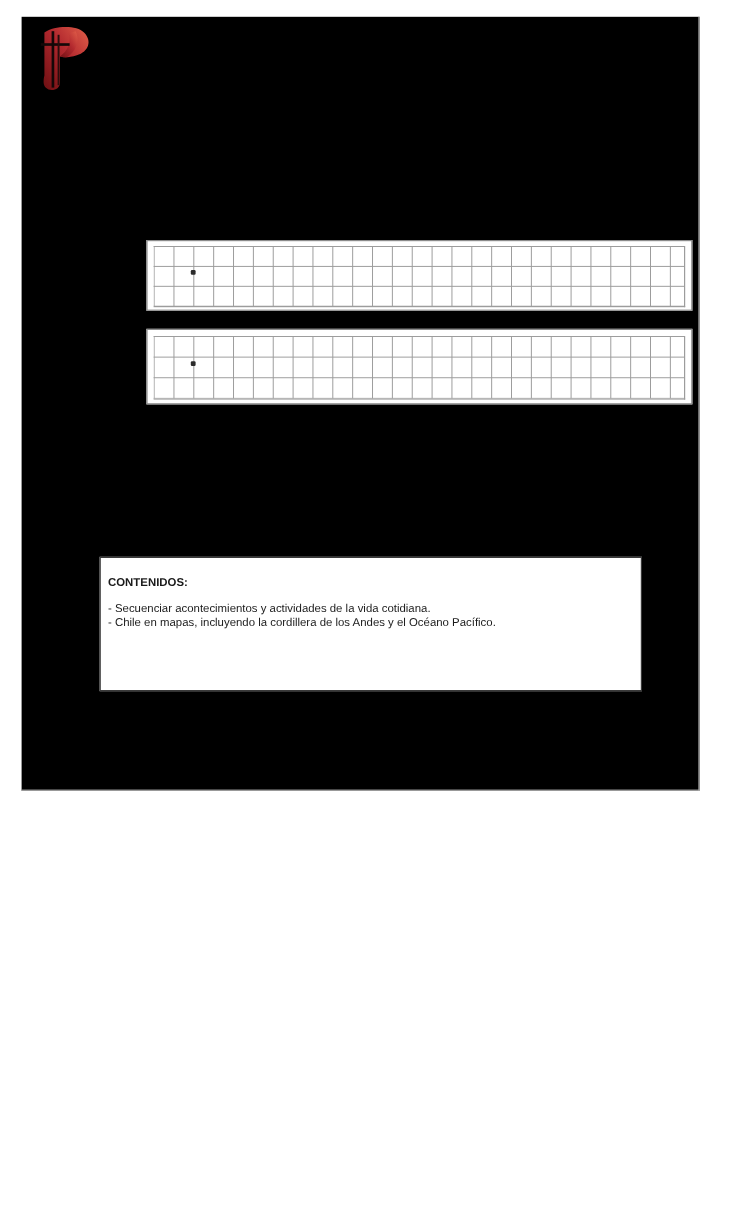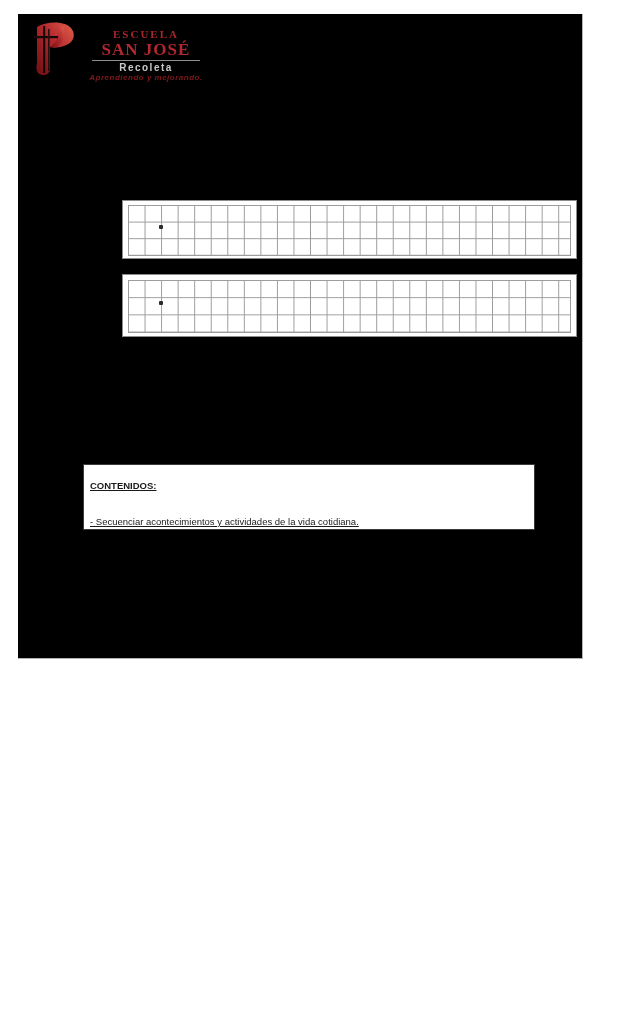--- a/index.html
+++ b/index.html
@@ -62,26 +62,26 @@
   }
   .grid-box.g2 .grid-inner{top:5px;height:52px;background-size:16.55px 17.2px;}
   .pen-mark{
     position:absolute;width:4px;height:4px;background:#2b2b2b;border-radius:1px;
   }
   .g1 .pen-mark{left:36px;top:24px;}
   .g2 .pen-mark{left:36px;top:26px;}
 
   
   .contents-box{
-    position:absolute;left:65px;top:450px;width:452px;height:66px;
+    position:absolute;left:65px;top:450px;width:452px;height:112px;
     background:#ffffff;border:1px solid #3a3a3a;box-sizing:border-box;
-    padding:16px 8px 0 6px;color:#1a1a1a;text-decoration:underline;
+    padding:16px 8px 0 6px;color:#1a1a1a;
   }
   .contents-title{font-weight:bold;font-size:9.5px;line-height:10px;}
-  .contents-list{margin-top:25px;font-size:9.5px;line-height:11.5px;}
+  .contents-list{margin-top:11px;font-size:9.5px;line-height:11.5px;}
 </style>
 </head>
 <body>
 
 <div class="page">
 
   <div class="black-panel">
 
     <div class="logo">
       <svg class="logo-emblem" width="50" height="58" viewBox="0 0 50 58">
@@ -92,40 +92,34 @@
             <stop offset="1" stop-color="#e2604a"></stop>
           </linearGradient>
         </defs>
         <path d="M7,6 C16,0 34,0 40,6 C47,13 44,22 34,25 C28,27 22,27 20,26
                  L20,48 C20,54 12,56 8,52 C6,50 6,46 7,42 Z" fill="url(#pred)"></path>
         <path d="M20,26 C26,22 30,14 27,7 L33,5 C37,13 33,23 25,27 Z" fill="url(#pred)" opacity="0.9"></path>
         <rect x="13" y="5" width="2.2" height="47" fill="#140808"></rect>
         <rect x="4" y="15" width="24" height="2.2" fill="#140808"></rect>
         <rect x="18" y="8" width="1.6" height="42" fill="#2a0d0d"></rect>
       </svg>
-      <div class="logo-text">
-        <div class="logo-line1">ESCUELA</div>
-        <div class="logo-line2">SAN JOSÉ</div>
-        <div class="logo-rule"></div>
-        <div class="logo-district">Recoleta</div>
-        <div class="logo-tagline">Aprendiendo y mejorando.</div>
-      </div>
     </div>
 
     <div class="grid-box g1">
       <div class="grid-inner"></div>
       <div class="pen-mark"></div>
     </div>
 
     <div class="grid-box g2">
       <div class="grid-inner"></div>
       <div class="pen-mark"></div>
     </div>
 
     <div class="contents-box">
       <div class="contents-title">CONTENIDOS:</div>
       <div class="contents-list">
         <div>- Secuenciar acontecimientos y actividades de la vida cotidiana.</div>
+        <div>- Chile en mapas, incluyendo la cordillera de los Andes y el Océano Pacífico.</div>
       </div>
     </div>
 
   </div>
 </div>
 
 </body></html>

